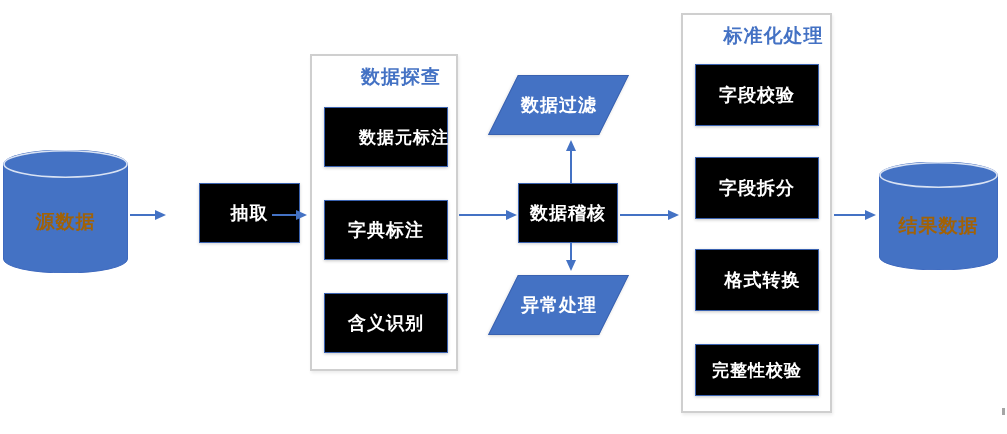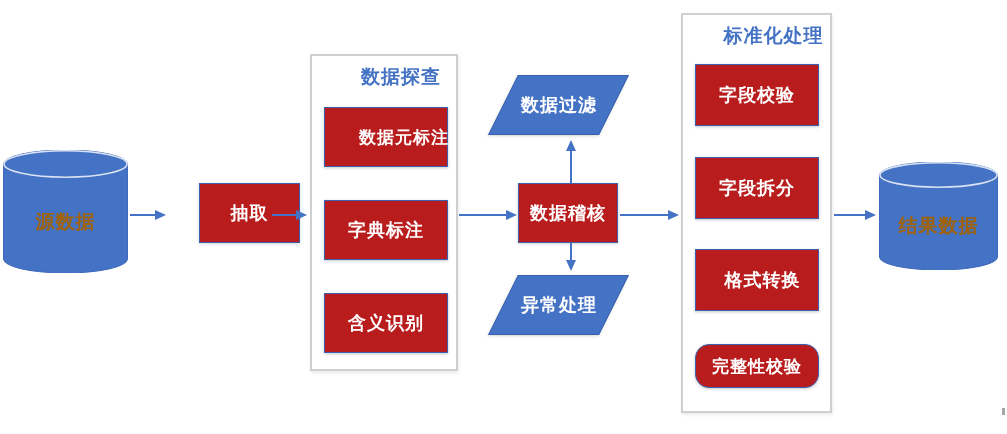--- a/index.html
+++ b/index.html
@@ -11,21 +11,21 @@
   .stage {
     position: relative;
     width: 1007px;
     height: 434px;
     background: #ffffff;
     overflow: hidden;
   }
   
   .node {
     position: absolute;
-    background: #b91c1c;
+    background: #000000;
     border: 1px solid #3A62B0;
     box-sizing: border-box;
     color: #ffffff;
     font-weight: bold;
     font-size: 18px;
     display: flex;
     align-items: center;
     justify-content: center;
     box-shadow: 0 1px 3px rgba(0,0,0,0.18);
     letter-spacing: 1px;
@@ -157,21 +157,21 @@
     <div class="group-title">标准化处理</div>
     <div class="node" style="left:12px; top:49px; width:124px; height:62px;">
       <span>字段校验</span>
     </div>
     <div class="node" style="left:12px; top:142px; width:124px; height:62px;">
       <span>字段拆分</span>
     </div>
     <div class="node" style="left:12px; top:234px; width:124px; height:62px;padding-left:11px;">
       <span>格式转换</span>
     </div>
-    <div class="node" style="left:12px; top:329px; width:124px; height:44px; font-size:17px;border-radius:14px;">
+    <div class="node" style="left:12px; top:329px; width:124px; height:52px; font-size:17px;">
       <span>完整性校验</span>
     </div>
   </div>
 
   <div class="cylinder" style="left:879px; top:162px; width:119px; height:108px;">
     <svg width="119" height="108" viewBox="0 0 119 108">
       <path d="M 0.5 13 A 59 13 0 0 1 118.5 13 L 118.5 95 A 59 13 0 0 1 0.5 95 Z" fill="#4472C4" stroke="#3E69BE" stroke-width="1"></path>
       <ellipse cx="59.5" cy="13" rx="58.5" ry="12.2" fill="#4472C4" stroke="rgba(255,255,255,0.8)" stroke-width="1.6"></ellipse>
     </svg>
     <div class="cyl-label">结果数据</div>

